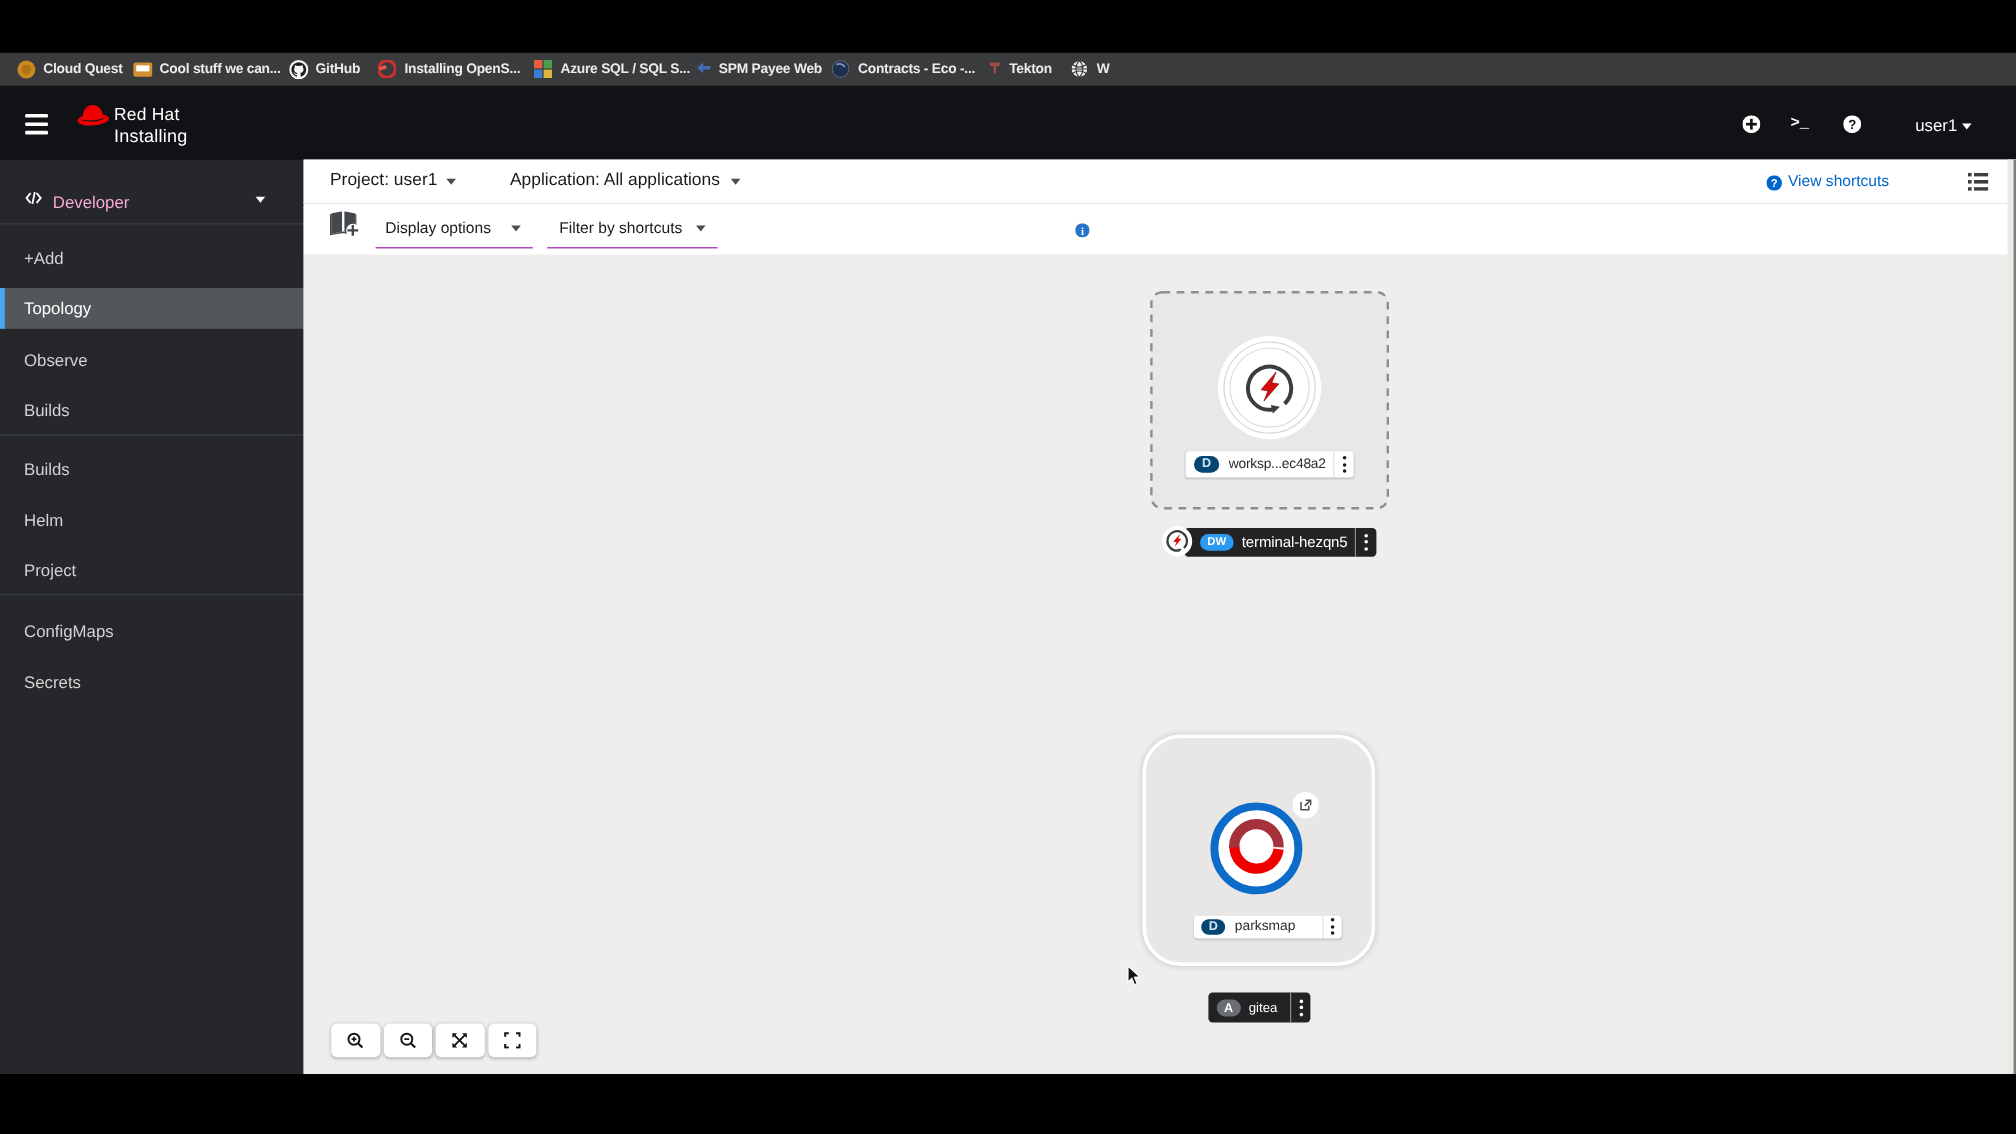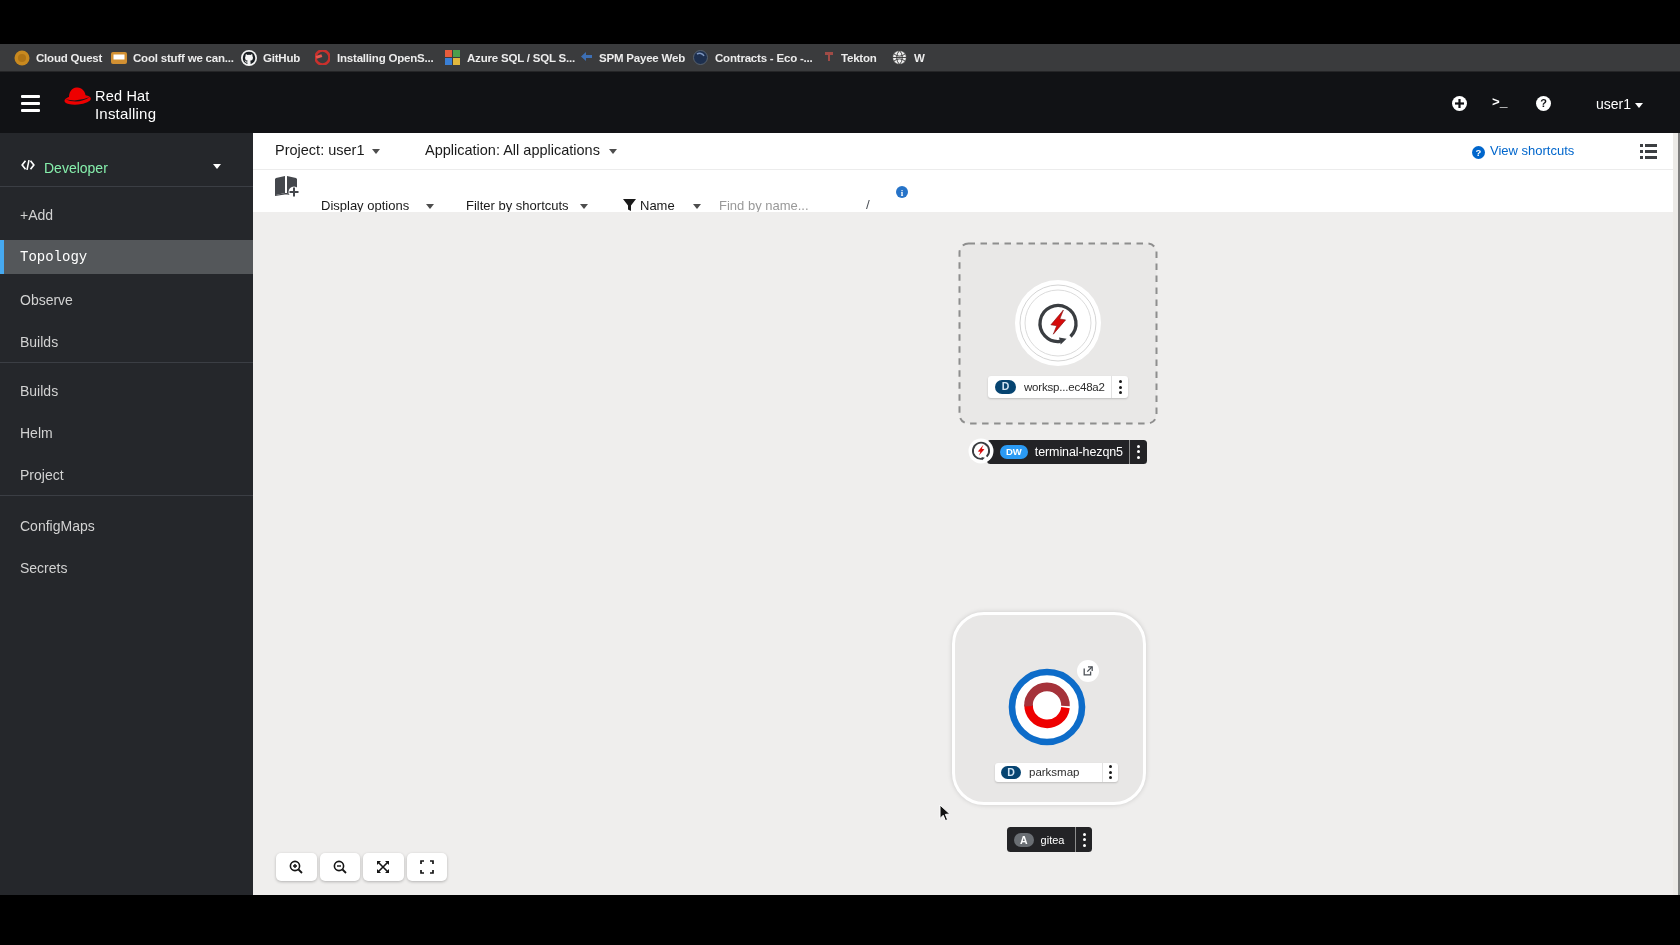--- a/index.html
+++ b/index.html
@@ -21,30 +21,30 @@
   #logo { position:absolute; left:63px; top:13px; color:#fff; }
   #rhtext { position:absolute; left:32px; top:3px; font-size:14.5px; font-weight:400; letter-spacing:.2px; white-space:nowrap; }
   #ostext { position:absolute; left:32px; top:20px; font-size:15px; font-weight:400; letter-spacing:.2px; white-space:nowrap; }
   .mh-ic { position:absolute; top:24px; color:#fff; }
   #user1 { position:absolute; top:24px; left:1596px; color:#fff; font-size:14px; }
 
   
   #sidenav { position:absolute; top:133px; left:0; width:253px; height:762px; background:#25272b; color:#d8d8d8; }
   .nav-item { position:absolute; left:20px; font-size:14px; color:#d2d2d2; }
   .nav-div { position:absolute; left:0; width:253px; height:1px; background:#3b3e44; }
-  #topo-sel { position:absolute; top:107px; left:0; width:253px; height:34px; background:#54575a; border-left:4px solid #46a9f0;font-family:Liberation Mono, monospace; }
+  #topo-sel { position:absolute; top:107px; left:0; width:253px; height:34px; background:#54575a; border-left:4px solid #46a9f0; }
   #topo-sel span { position:absolute; left:16px; top:9px; font-size:14px; color:#fff; }
 
   
   #main { position:absolute; top:133px; left:253px; width:1427px; height:762px; background:#fff; }
   #ctxbar { position:absolute; top:0; left:0; width:1427px; height:37px; background:#fff; border-bottom:1px solid #ececec; }
   .ctxt { position:absolute; top:9px; font-size:14.5px; color:#1a1a1a; }
   .caret { display:inline-block; width:0; height:0; border-left:4.5px solid transparent; border-right:4.5px solid transparent; border-top:5.5px solid #4d4d4d; vertical-align:middle; }
   #toolbar { position:absolute; top:38px; left:0; width:1427px; height:41px; background:#fff; }
-  .tb-group { position:absolute; top:19px; height:33px; border-bottom:6px solid #a21caf; font-size:13px; color:#1a1a1a; }
+  .tb-group { position:absolute; top:3px; height:33px; border-bottom:1px solid #a21caf; font-size:13px; color:#1a1a1a; }
 
   
   #canvas { position:absolute; top:79px; left:0; width:1427px; height:683px; background:#efeeed; }
 
 
   .label-pill { position:absolute; background:#fff; border-radius:3px; box-shadow:0 1px 2px rgba(0,0,0,.18); display:flex; align-items:center; }
   .badge-d { background:#064471; color:#cfe3f3; font-size:10.5px; font-weight:700; border-radius:8px; width:21px; height:13.5px; line-height:13.5px; text-align:center; }
   .kebab { display:flex; flex-direction:column; justify-content:center; align-items:center; }
   .kebab i { width:3px; height:3px; border-radius:50%; background:#1a1a1a; margin:1.25px 0; }
   .dark-pill { position:absolute; background:#232326; border-radius:3.5px; display:flex; align-items:center; color:#fff; white-space:nowrap; }
@@ -129,21 +129,21 @@
         <text x="7.5" y="11.4" font-size="11" font-weight="bold" fill="#111215" text-anchor="middle">?</text>
       </svg>
     <div id="user1">user1 <span class="caret" style="border-top-color:#fff"></span></div>
   </div>
 
   <div id="sidenav">
     <svg style="position:absolute;left:21px;top:27px" width="14" height="10" viewBox="0 0 16 12">
         <path d="M5 1 L1 6 L5 11 M11 1 L15 6 L11 11" stroke="#fff" stroke-width="2" fill="none"></path>
         <path d="M9.2 0 L6.8 12" stroke="#fff" stroke-width="1.8"></path>
       </svg>
-    <div class="nav-item" style="top:27px;left:44px;color:#86efac">Developer</div>
+    <div class="nav-item" style="top:27px;left:44px;color:#f9a8d4">Developer</div>
     <span class="caret" style="position:absolute;left:213px;top:31px;border-top-color:#fff"></span>
     <div class="nav-div" style="top:53px"></div>
     <div class="nav-item" style="top:74px">+Add</div>
     <div id="topo-sel">
         <span>Topology</span>
       </div>
     <div class="nav-item" style="top:159px">Observe</div>
     <div class="nav-item" style="top:201px">Builds</div>
     <div class="nav-div" style="top:229px"></div>
     <div class="nav-item" style="top:250px">Builds</div>
@@ -185,29 +185,20 @@
         <path d="M18 11.5 h2 v3.5 h3.5 v2 h-3.5 v3.5 h-2 v-3.5 h-3.5 v-2 h3.5 Z" fill="#44474c"></path>
       </svg>
       <div class="tb-group" style="left:60px;width:131px;">
           <span style="position:absolute;left:8px;top:8px">Display options</span>
           <span class="caret" style="position:absolute;left:113px;top:14px"></span>
         </div>
       <div class="tb-group" style="left:203px;width:142px;">
           <span style="position:absolute;left:10px;top:8px">Filter by shortcuts</span>
           <span class="caret" style="position:absolute;left:124px;top:14px"></span>
         </div>
-      <div class="tb-group" style="left:360px;width:270px;">
-        <svg style="position:absolute;left:10px;top:9px" width="13" height="13" viewBox="0 0 13 13">
-            <path d="M0 0 h13 L8 6.5 V12 L5 10.5 V6.5 Z" fill="#1a1a1a"></path>
-          </svg>
-        <span style="position:absolute;left:27px;top:8px">Name</span>
-        <span class="caret" style="position:absolute;left:80px;top:14px"></span>
-        <span style="position:absolute;left:106px;top:8px;color:#999">Find by name...</span>
-        <span style="position:absolute;left:253px;top:7px;color:#4d5258;font-size:13.5px;">/</span>
-      </div>
       <svg style="position:absolute;left:643px;top:15px" width="12" height="12" viewBox="0 0 12 12">
           <circle cx="6" cy="6" r="6" fill="#2673c8"></circle>
           <text x="6" y="9.5" font-size="9" font-weight="bold" fill="#fff" text-anchor="middle" font-family="Liberation Serif">i</text>
         </svg>
     </div>
 
     <div id="canvas">
 
       <svg style="position:absolute;left:705px;top:30px" width="200" height="183">
           <rect x="1.5" y="1.5" width="197" height="180" rx="9" fill="#e9e8e7" stroke="#8e8e8e" stroke-width="2" stroke-dasharray="6.5 5.5"></rect>

